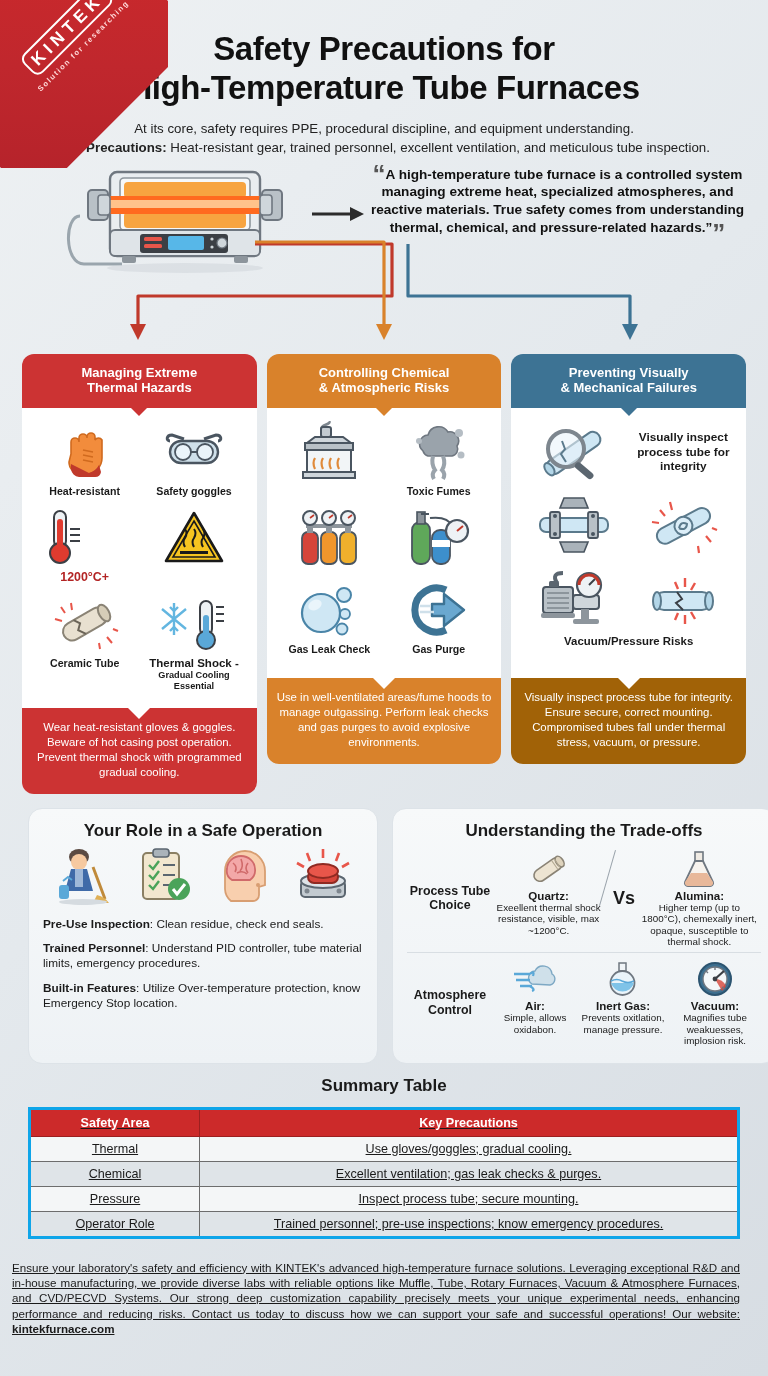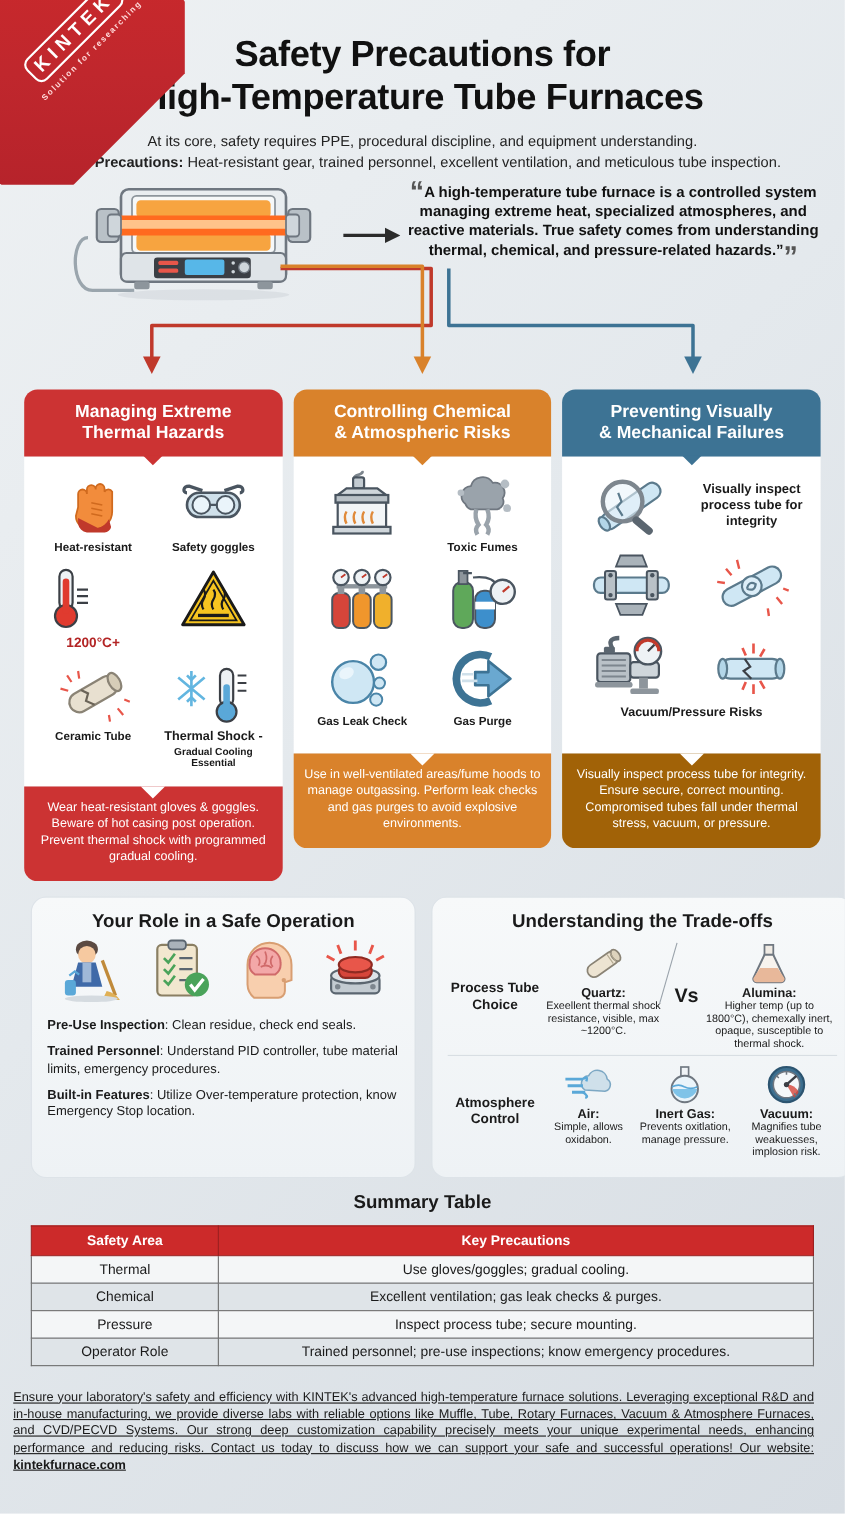--- a/index.html
+++ b/index.html
@@ -65,21 +65,21 @@
   
   .connectors { position: absolute; left: 0; top: 0; width: 768px; height: 190px; }
 
   
   .cards { display: flex; gap: 10px; padding: 0 22px; margin-top: 0px; }
   .card { flex: 1; position: relative; }
   .card-head {
     border-radius: 12px 12px 0 0;
     padding: 11px 8px 12px 8px;
     color: #fff; text-align: center; font-weight: bold;
-    font-size: 16px; line-height: 1.2; position: relative;
+    font-size: 13px; line-height: 1.2; position: relative;
   }
   .card-head::after {
     content: ""; position: absolute; bottom: -8px; left: 50%;
     margin-left: -9px; width: 0; height: 0;
     border-left: 9px solid transparent; border-right: 9px solid transparent;
     border-top: 9px solid currentColor;
   }
   .card-body {
     background: #fff; padding: 10px 8px 14px 8px;
     min-height: 270px;
@@ -137,21 +137,21 @@
   .trade-item .ti-icon { height: 40px; display: flex; align-items: center; justify-content: center; }
   .trade-item .ti-name { font-weight: bold; font-size: 11.6px; }
   .trade-item .ti-desc { font-size: 9.8px; line-height: 1.18; }
   .vs { font-weight: bold; font-size: 18px; align-self: center; padding: 0 2px; }
   .vs-slash { width: 1px; height: 58px; background: #9aa3ab; transform: rotate(16deg); margin: 0 2px; }
 
   
   .sum-title { text-align: center; font-size: 17px; font-weight: bold; margin: 12px 0 5px 0; }
   table.summary {
     width: 712px; margin: 11px auto; border-collapse: collapse;
-    border: 1px solid #0ea5e9; font-size: 12.6px;
+    border: 3px solid #0ea5e9; font-size: 12.6px; text-decoration: underline;
   }
   table.summary th {
     background: #cc2a2a; color: #fff; font-weight: bold;
     padding: 6px 4px; border: 1px solid #9c1f1f; font-size: 12.6px;
   }
   table.summary td { padding: 5px 6px; text-align: center; border: 1px solid #6d6d6d; }
   table.summary tr:nth-child(odd) td { background: #f4f6f7; }
   table.summary tr:nth-child(even) td { background: #dfe4e8; }
   table.summary td.area { width: 170px; }
 

